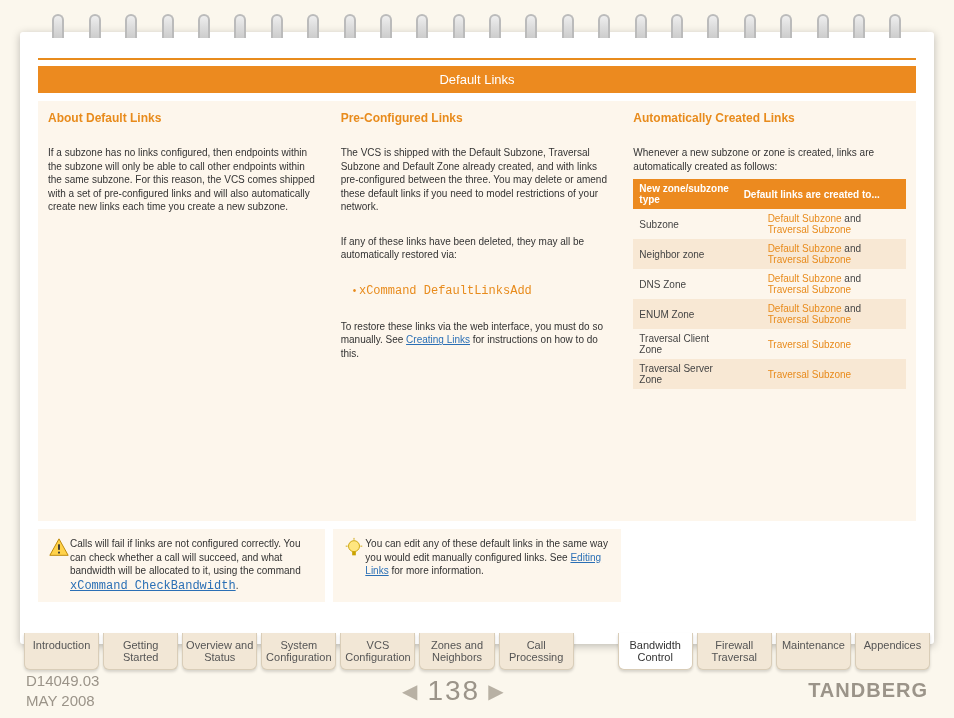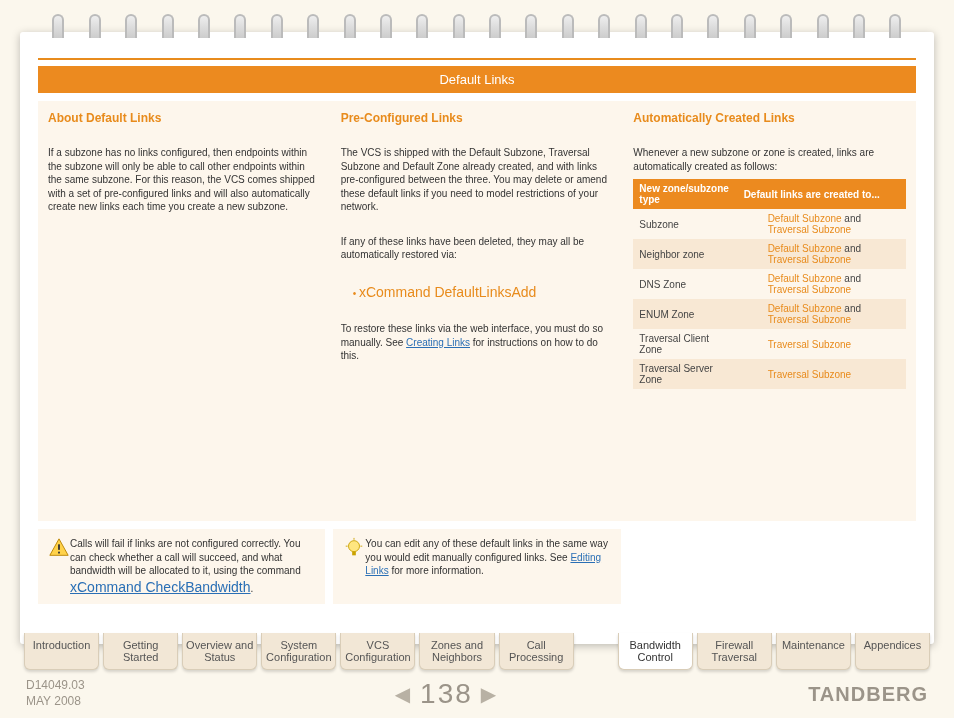--- a/index.html
+++ b/index.html
@@ -47,21 +47,21 @@
   .cols { display:flex; margin-top:8px; }
   .col {
     flex:1 1 0;
     background:#fdf6ec;
     padding:10px 10px 10px 10px;
     min-height:420px;
     position:relative;
   }
   .col h3 { color:#e88b1c; font-size:12px; font-weight:600; margin-bottom:8px; }
   .col p, .col li { font-size:10px; color:#333; line-height:1.35; margin-bottom:6px;margin-top:21px; }
-  .mono { font-family: Liberation Sans, sans-serif; color:#e88b1c; font-size:14px; }
+  .mono { font-family: Liberation Mono, monospace; color:#e88b1c; font-size:12px; }
   .link { color:#2a6fb5; text-decoration:underline; cursor:pointer; }
   .bullet { padding-left:12px; }
   .bullet::before { content:"• "; color:#e88b1c; }
   table.autolinks { width:100%; border-collapse:collapse; font-size:10px; }
   table.autolinks th { background:#ec8a1f; color:#fff; text-align:left; padding:4px 6px; font-weight:600; }
   table.autolinks td { padding:4px 6px; color:#444; }
   table.autolinks tr.alt td { background:#f8e8d4; }
   .olnk { color:#e88b1c;padding-left:24px; }
   .andtxt { color:#444; }
   .tips { display:flex; gap:8px; margin-top:8px; }
@@ -81,21 +81,21 @@
     font-size:11px; color:#555; text-align:center;
     padding:6px 2px; line-height:1.1; cursor:pointer;
     box-shadow: 0 2px 3px rgba(0,0,0,.15);
   }
   .tab.active { background:#fff; color:#333; font-weight:500;margin-left:40px; }
   .footer {
     position:absolute; left:26px; right:26px; bottom:8px;
     display:flex; justify-content:space-between; align-items:center;
     color:#9b9489;
   }
-  .docid { font-size:12px; line-height:1.3; }
+  .docid { font-size:15px; line-height:1.3; }
   .pgnum { font-size:28px; font-weight:300; letter-spacing:2px; display:flex; align-items:center; gap:8px;}
   .arrow { font-size:20px; color:#b8b1a4; cursor:pointer; user-select:none; }
   .logo { font-size:20px; font-weight:900; letter-spacing:1px; color:#9b9489; }
 </style>
 </head>
 <body>
 
 <div class="spiral-row">
 
   <div class="spiral"></div>

